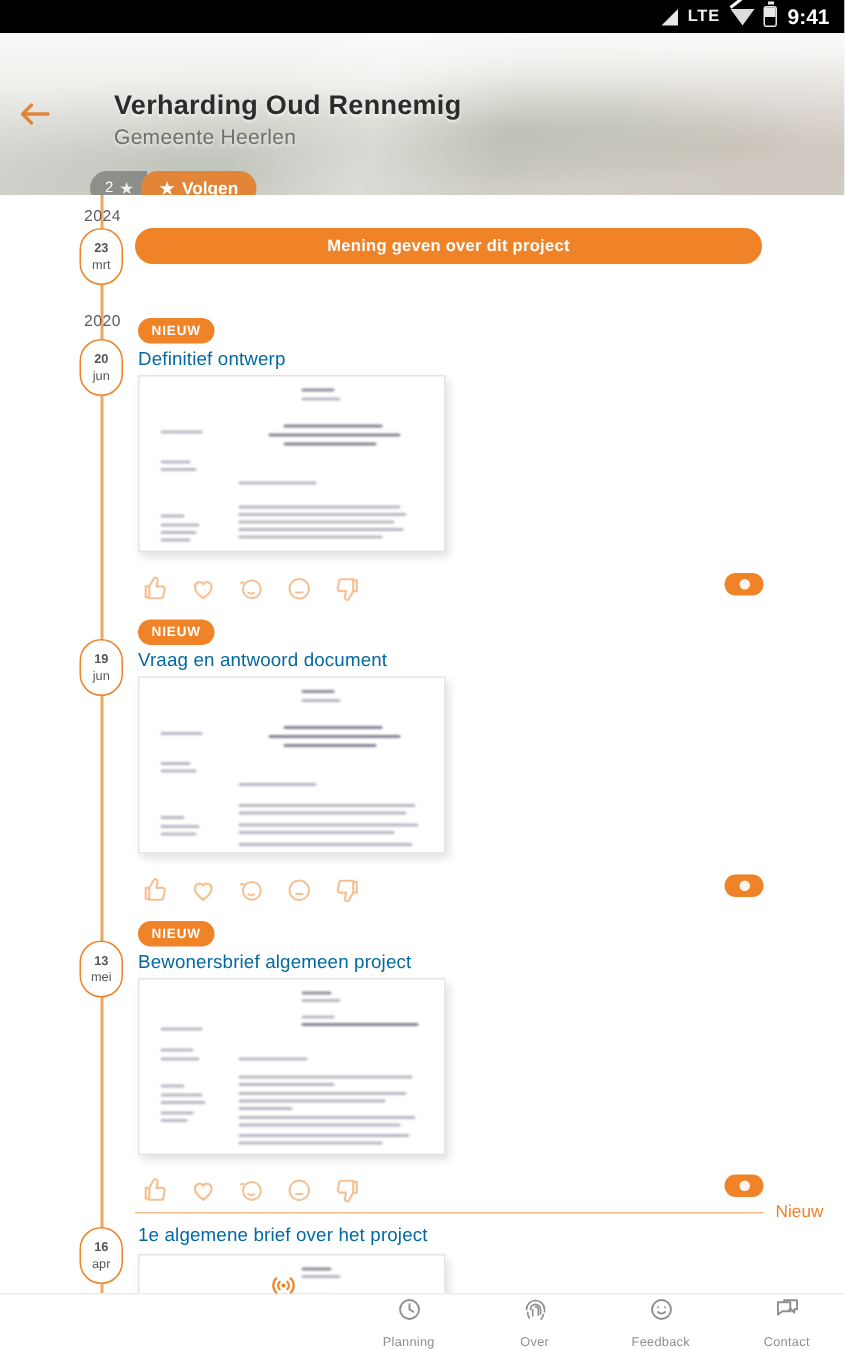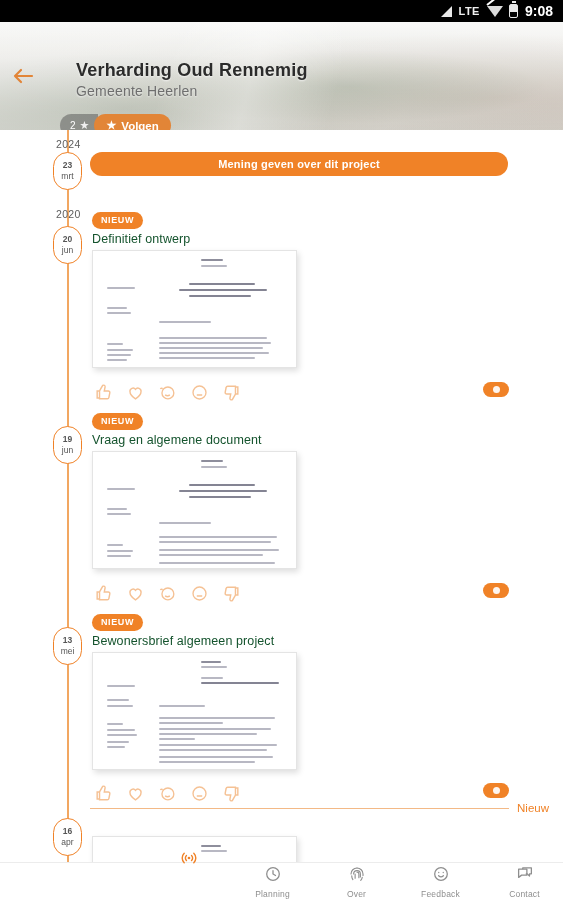--- a/index.html
+++ b/index.html
@@ -97,21 +97,21 @@
     font-family:"Liberation Sans", sans-serif;
     display:flex; align-items:center; justify-content:center;
   }
 
   .badge-new {
     position:absolute; background:#f08227; color:#fff; border-radius:9px;
     font-size:9px; font-weight:700; letter-spacing:.6px;
     padding: 3px 9px 4px; line-height:10px;
   }
   .item-title {
-    position:absolute; left:92px; font-size:12.5px; color:#14532d; letter-spacing:.1px;
+    position:absolute; left:92px; font-size:12.5px; color:#0369a1; letter-spacing:.1px;
   }
 
   
   .doc {
     position:absolute; width:205px; height:118px; background:#fff;
     border:1px solid #e4e4e4; box-shadow: 2px 3px 6px rgba(0,0,0,.13);
     overflow:hidden; cursor:pointer;
   }
   .doc-inner { position:absolute; inset:0; filter: blur(.6px); opacity:.62; }
   .ln { position:absolute; background:#8d8da0; height:1.6px; border-radius:1px; }
@@ -155,21 +155,21 @@
         <span class="sig"></span>
       </span>
     <span class="lte">LTE</span>
     <span class="sb-ico wifi-wrap">
       <span class="wifi"></span>
         <span class="wifi-slash"></span>
     </span>
     <span class="sb-ico">
         <span class="batt"></span>
       </span>
-    <span class="clock">9:08</span>
+    <span class="clock">9:41</span>
   </div>
 
   <div class="hero">
     <div class="hero-inner">
       <div class="back-arrow">
         <svg width="22" height="20" viewBox="0 0 22 20">
             <path d="M9 4 L3 10 L9 16 M3 10 H20" fill="none" stroke="#f08227" stroke-width="2.2" stroke-linecap="round" stroke-linejoin="round"></path>
           </svg>
       </div>
       <div class="hero-title">Verharding Oud Rennemig</div>
@@ -252,21 +252,21 @@
     </div>
     <div class="count-pill" style="left:483px; top:252px">
         <span class="dot"></span>
       </div>
 
     <div class="node" style="top:296px">
       <span class="d">19</span>
       <span>jun</span>
     </div>
     <div class="badge-new" style="left:92px; top:283px">NIEUW</div>
-    <div class="item-title" style="top:303px">Vraag en algemene document</div>
+    <div class="item-title" style="top:303px">Vraag en antwoord document</div>
     <div class="doc" style="left:92px; top:321px">
       <div class="doc-inner">
         <div class="ln dark" style="left:108px; top:8px; width:22px"></div>
         <div class="ln" style="left:108px; top:14px; width:26px"></div>
         <div class="ln" style="left:14px; top:36px; width:28px"></div>
         <div class="ln bold" style="left:96px; top:32px; width:66px"></div>
         <div class="ln bold" style="left:86px; top:38px; width:88px"></div>
         <div class="ln bold" style="left:96px; top:44px; width:62px"></div>
         <div class="ln" style="left:14px; top:56px; width:20px"></div>
         <div class="ln" style="left:14px; top:61px; width:24px"></div>
@@ -363,20 +363,21 @@
 
     <div class="new-divider" style="top:672px">
       <span class="line"></span>
       <span class="lbl">Nieuw</span>
     </div>
 
     <div class="node" style="top:688px">
       <span class="d">16</span>
       <span>apr</span>
     </div>
+    <div class="item-title" style="top:686px">1e algemene brief over het project</div>
     <div class="doc" style="left:92px; top:706px; height:64px">
       <div class="doc-inner">
         <div class="ln dark" style="left:108px; top:8px; width:20px"></div>
         <div class="ln" style="left:108px; top:13px; width:26px"></div>
         <div class="ln" style="left:108px; top:26px; width:22px"></div>
         <div class="ln bold" style="left:108px; top:31px; width:78px"></div>
         <div class="ln" style="left:14px; top:34px; width:28px"></div>
         <div class="ln" style="left:14px; top:50px; width:22px"></div>
         <div class="ln" style="left:14px; top:56px; width:26px"></div>
       </div>

